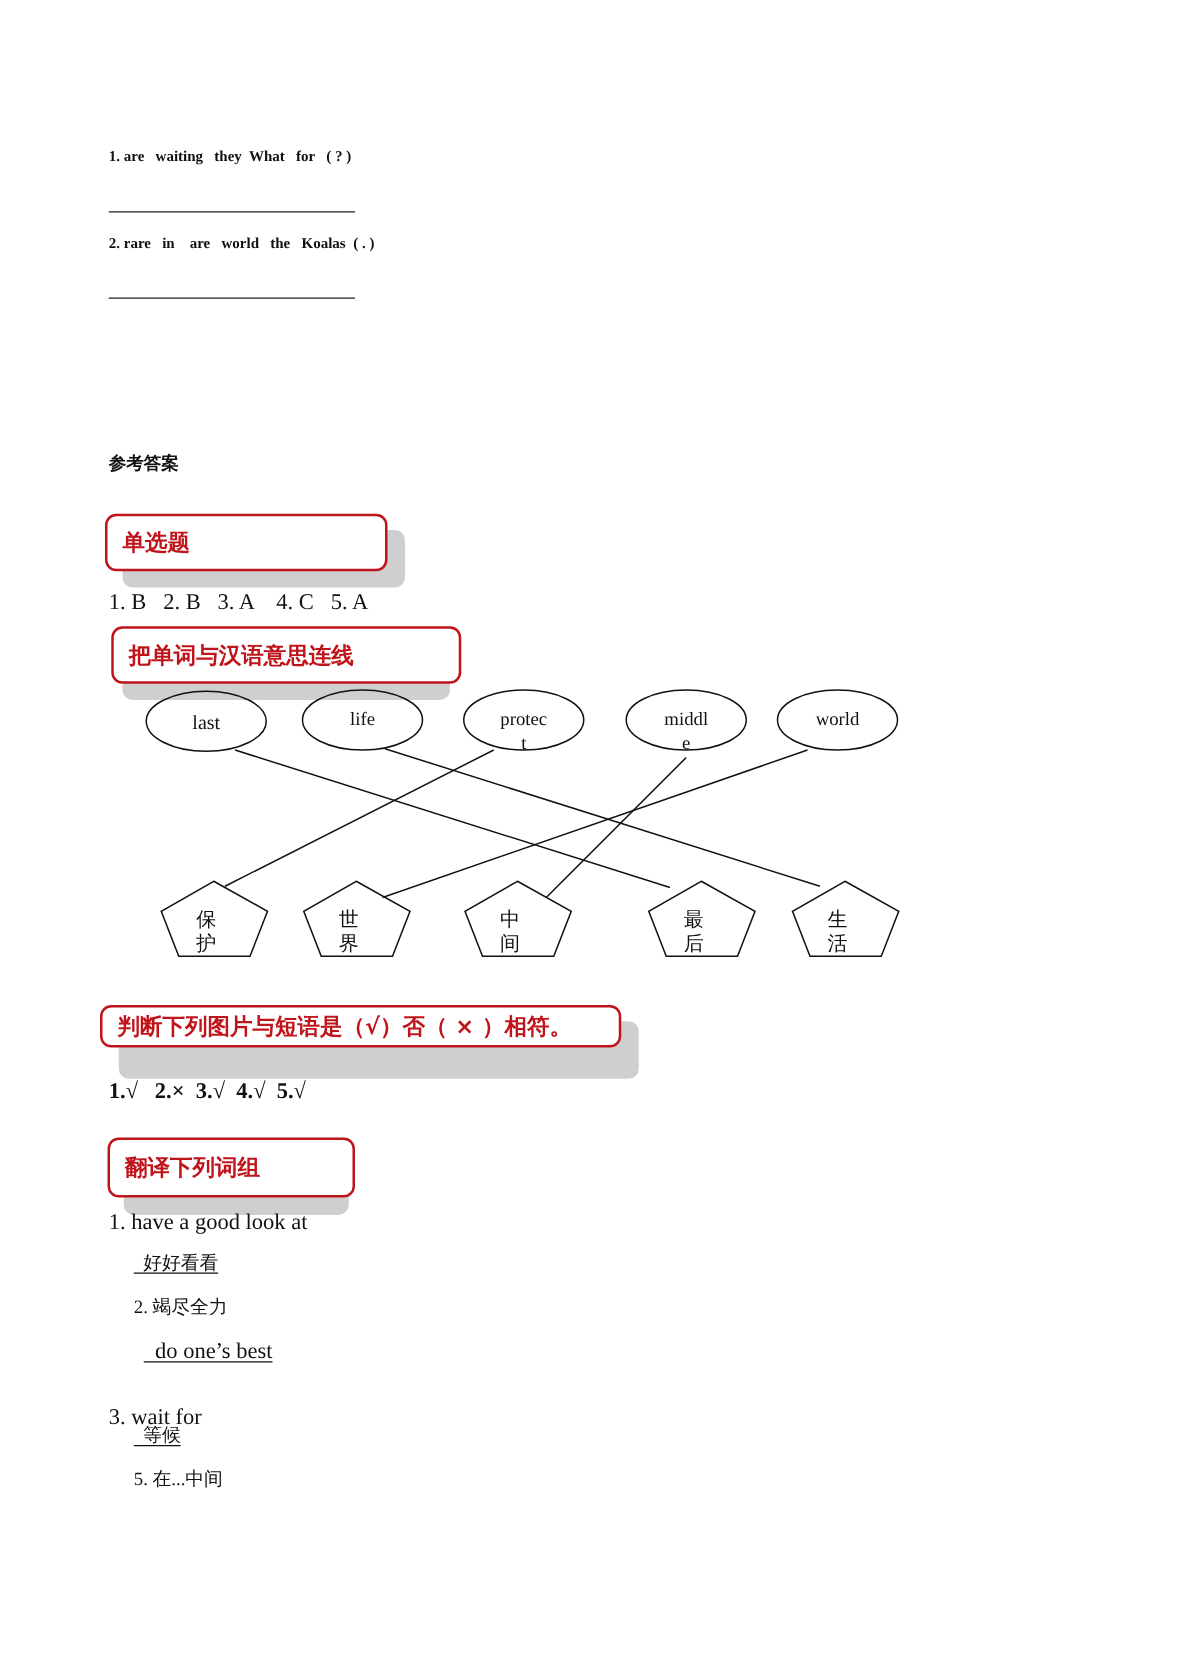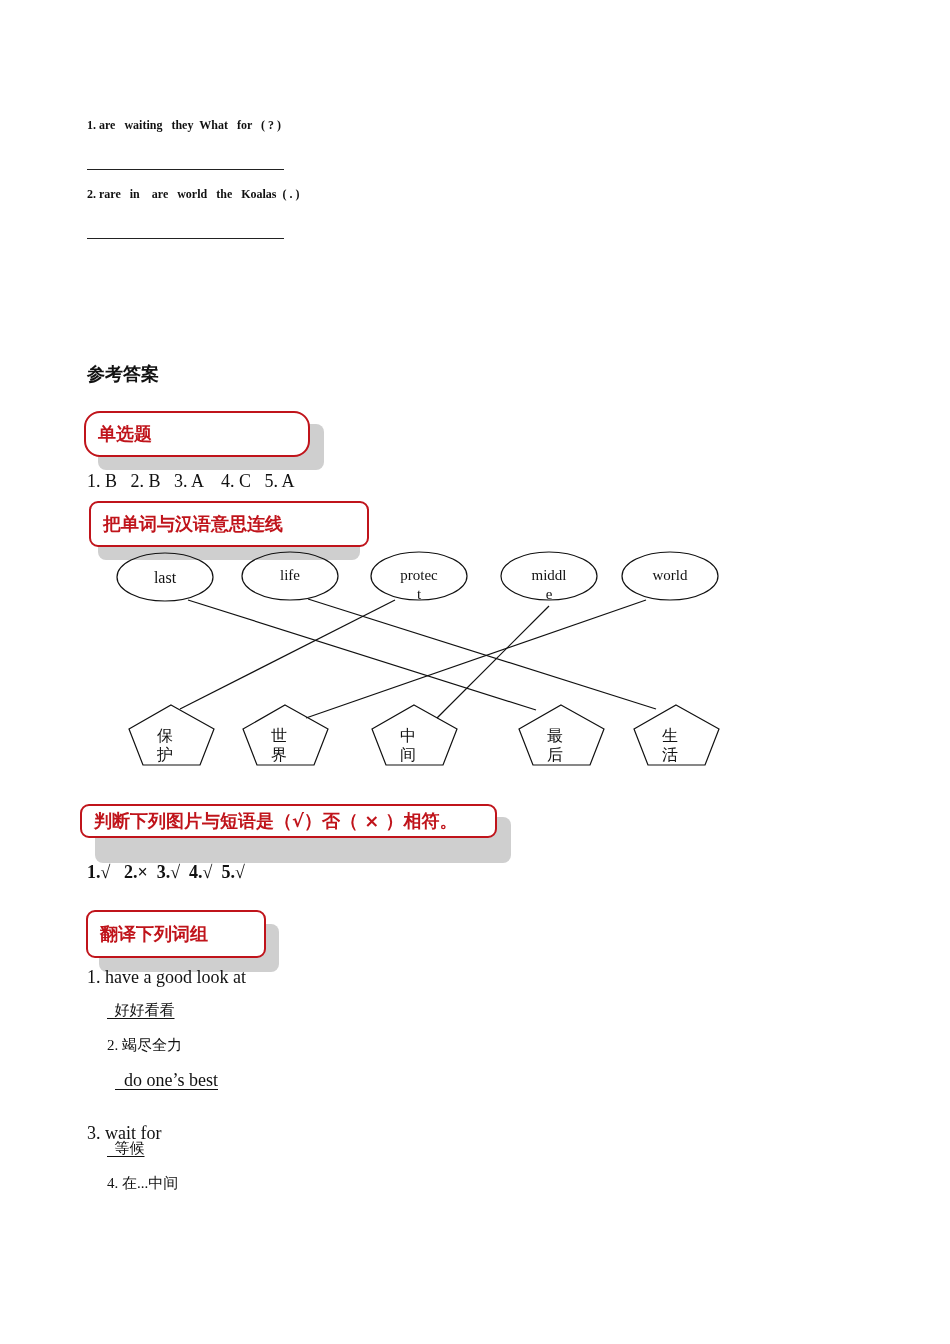--- a/index.html
+++ b/index.html
@@ -1,21 +1,21 @@
 <!DOCTYPE html>
 <html><head>
 <meta charset="utf-8">
 <style>
   html, body { margin: 0; padding: 0; background: #ffffff; }
   body { width: 950px; height: 1344px; position: relative; overflow: hidden;
          font-family: "Liberation Serif", "DejaVu Serif", serif; color: #111; }
   .abs { position: absolute; }
   .serif { font-family: "Liberation Serif", "DejaVu Serif", serif; font-size: 12px; white-space: pre; font-weight: bold; }
   .blank { position: absolute; height: 0; border-top: 1.3px solid #222; width: 197px; }
-  .answer-title { font-family: "DejaVu Sans", "Liberation Sans", sans-serif; font-weight: bold; font-size: 18px; color: #111; }
+  .answer-title { font-family: "DejaVu Sans", "Liberation Sans", sans-serif; font-weight: bold; font-size: 14px; color: #111; }
   .badge-wrap { position: absolute; }
   .badge-shadow { position: absolute; background: #cfcfcf; border-radius: 8px; }
   .badge { position: absolute; background: #fff; border: 2px solid #c0141b; border-radius: 9px; box-sizing: border-box;
            display: flex; align-items: center; padding-left: 12px;
            font-family: "DejaVu Sans", "Liberation Sans", sans-serif; font-weight: bold; font-size: 18px; color: #c0141b; white-space: nowrap; }
   .ans-line { font-family: "Liberation Serif", "DejaVu Serif", serif; font-size: 18px; white-space: pre; }
   .bold { font-weight: bold; }
   .u { text-decoration: underline; text-underline-offset: 3px; }
   .cn { font-family: Liberation Serif, serif; margin-left: 20px; }
   svg text { font-family: "Liberation Serif", "DejaVu Serif", serif; }
@@ -25,21 +25,21 @@
 
 <div class="abs serif" style="left:87px; top:118px;">1. are   waiting   they  What   for   ( ? )</div>
 <div class="blank" style="left:87px; top:169px;"></div>
 <div class="abs serif" style="left:87px; top:187px;">2. rare   in    are   world   the   Koalas  ( . )</div>
 <div class="blank" style="left:87px; top:238px;"></div>
 
 <div class="abs answer-title" style="left:87px; top:362px;">参考答案</div>
 
 <div class="badge-wrap" style="left:84px; top:411px;">
   <div class="badge-shadow" style="left:14px; top:13px; width:226px; height:46px;"></div>
-  <div class="badge" style="left:0; top:0; width:226px; height:46px;border-radius:16px;">单选题</div>
+  <div class="badge" style="left:0; top:0; width:226px; height:46px;">单选题</div>
 </div>
 <div class="abs ans-line" style="left:87px; top:471px;">1. B   2. B   3. A    4. C   5. A</div>
 
 <div class="badge-wrap" style="left:84px; top:501px;">
   <div class="badge-shadow" style="left:14px; top:13px; width:262px; height:46px;"></div>
   <div class="badge" style="left:5px; top:0; width:280px; height:46px;">把单词与汉语意思连线</div>
 </div>
 
 <svg class="abs" style="left:0; top:540px;" width="950" height="240" viewBox="0 540 950 240">
   <g fill="none" stroke="#111" stroke-width="1.2">
@@ -86,25 +86,25 @@
 </svg>
 
 <div class="badge-wrap" style="left:80px; top:804px;">
   <div class="badge-shadow" style="left:15px; top:13px; width:416px; height:46px;"></div>
   <div class="badge" style="left:0; top:0; width:417px; height:34px;">判断下列图片与短语是（√）否（ × ）相符。</div>
 </div>
 <div class="abs ans-line bold" style="left:87px; top:862px;">1.√   2.×  3.√  4.√  5.√</div>
 
 <div class="badge-wrap" style="left:86px; top:910px;">
   <div class="badge-shadow" style="left:13px; top:14px; width:180px; height:48px;"></div>
-  <div class="badge" style="left:0; top:0; width:180px; height:48px;">翻译下列词组</div>
+  <div class="badge" style="left:0; top:0; width:198px; height:48px;">翻译下列词组</div>
 </div>
 
 <div class="abs ans-line" style="left:87px; top:967px;">1. have a good look at</div>
 <div class="abs ans-line cn u" style="left:87px; top:1001px; font-size:15px;">  好好看看</div>
 
 <div class="abs ans-line cn" style="left:87px; top:1036px; font-size:15px;">2. 竭尽全力</div>
 <div class="abs ans-line u" style="left:87px; top:1070px;margin-left:28px;">  do one’s best</div>
 
 <div class="abs ans-line" style="left:87px; top:1105px;margin-top:18px;">3. wait for</div>
 <div class="abs ans-line cn u" style="left:87px; top:1139px; font-size:15px;">  等候</div>
 
-<div class="abs ans-line cn" style="left:87px; top:1174px; font-size:15px;">4. 在...中间</div>
+<div class="abs ans-line cn" style="left:87px; top:1174px; font-size:15px;">5. 在...中间</div>
 
 </body></html>

